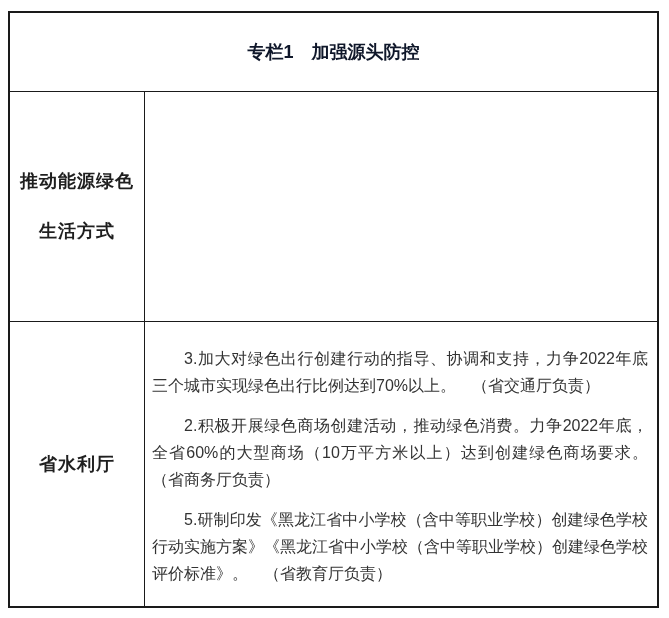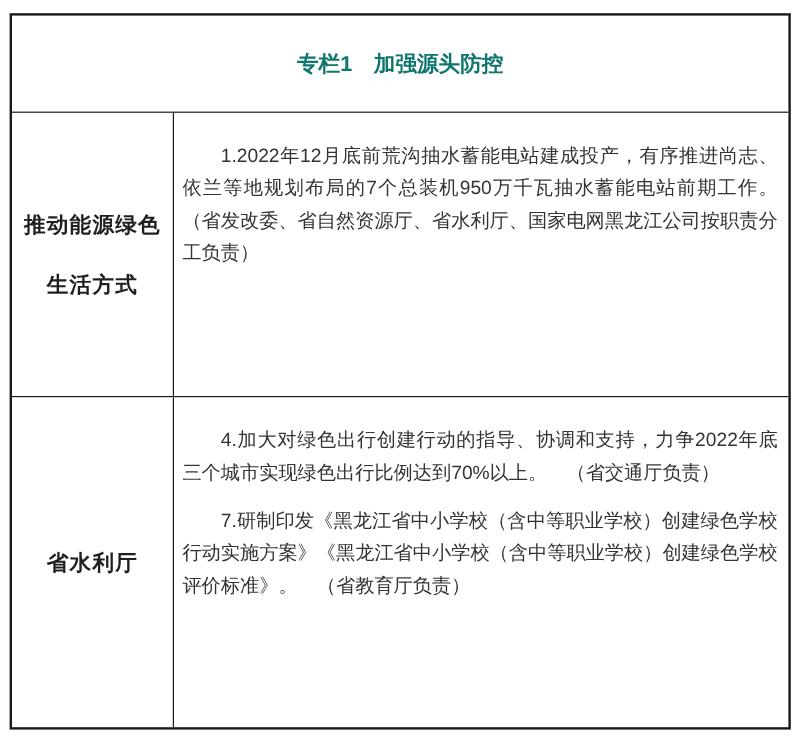--- a/index.html
+++ b/index.html
@@ -28,21 +28,21 @@
     height: 81px;
     box-sizing: border-box;
     border-bottom: 1px solid #1a1a1a;
     display: flex;
     align-items: center;
     justify-content: center;
   }
   .title {
     font-size: 18px;
     font-weight: bold;
-    color: #0f766e;
+    color: #0f172a;
   }
   .trow {
     display: flex;
     box-sizing: border-box;
   }
   .trow.row-1 { height: 237px; border-bottom: 1px solid #1a1a1a; }
   .trow.row-2 { flex: 1; }
   .tlabel {
     width: 135px;
     box-sizing: border-box;
@@ -86,28 +86,28 @@
     <div class="thead">
       <div class="title">专栏1　加强源头防控</div>
     </div>
 
     <div class="trow row-1">
       <div class="tlabel">
         <div class="lbl-line">推动能源绿色</div>
         <div class="lbl-line">生活方式</div>
       </div>
       <div class="tcell">
-        <p>1.2022年12月底前荒沟抽水蓄能电站建成投产，有序推进尚志、依兰等地规划布局的7个总装机950万千瓦抽水蓄能电站前期工作。　（省发改委、省自然资源厅、省水利厅、国家电网黑龙江公司按职责分工负责）</p>
       </div>
     </div>
 
     <div class="trow row-2">
       <div class="tlabel">
         <div class="lbl-line">省水利厅</div>
       </div>
       <div class="tcell">
-        <p>4.加大对绿色出行创建行动的指导、协调和支持，力争2022年底三个城市实现绿色出行比例达到70%以上。　（省交通厅负责）</p>
-        <p>7.研制印发《黑龙江省中小学校（含中等职业学校）创建绿色学校行动实施方案》《黑龙江省中小学校（含中等职业学校）创建绿色学校评价标准》。　（省教育厅负责）</p>
+        <p>3.加大对绿色出行创建行动的指导、协调和支持，力争2022年底三个城市实现绿色出行比例达到70%以上。　（省交通厅负责）</p>
+        <p>2.积极开展绿色商场创建活动，推动绿色消费。力争2022年底，全省60%的大型商场（10万平方米以上）达到创建绿色商场要求。　（省商务厅负责）</p>
+        <p>5.研制印发《黑龙江省中小学校（含中等职业学校）创建绿色学校行动实施方案》《黑龙江省中小学校（含中等职业学校）创建绿色学校评价标准》。　（省教育厅负责）</p>
       </div>
     </div>
 
   </div>
 </div>
 
 </body></html>

